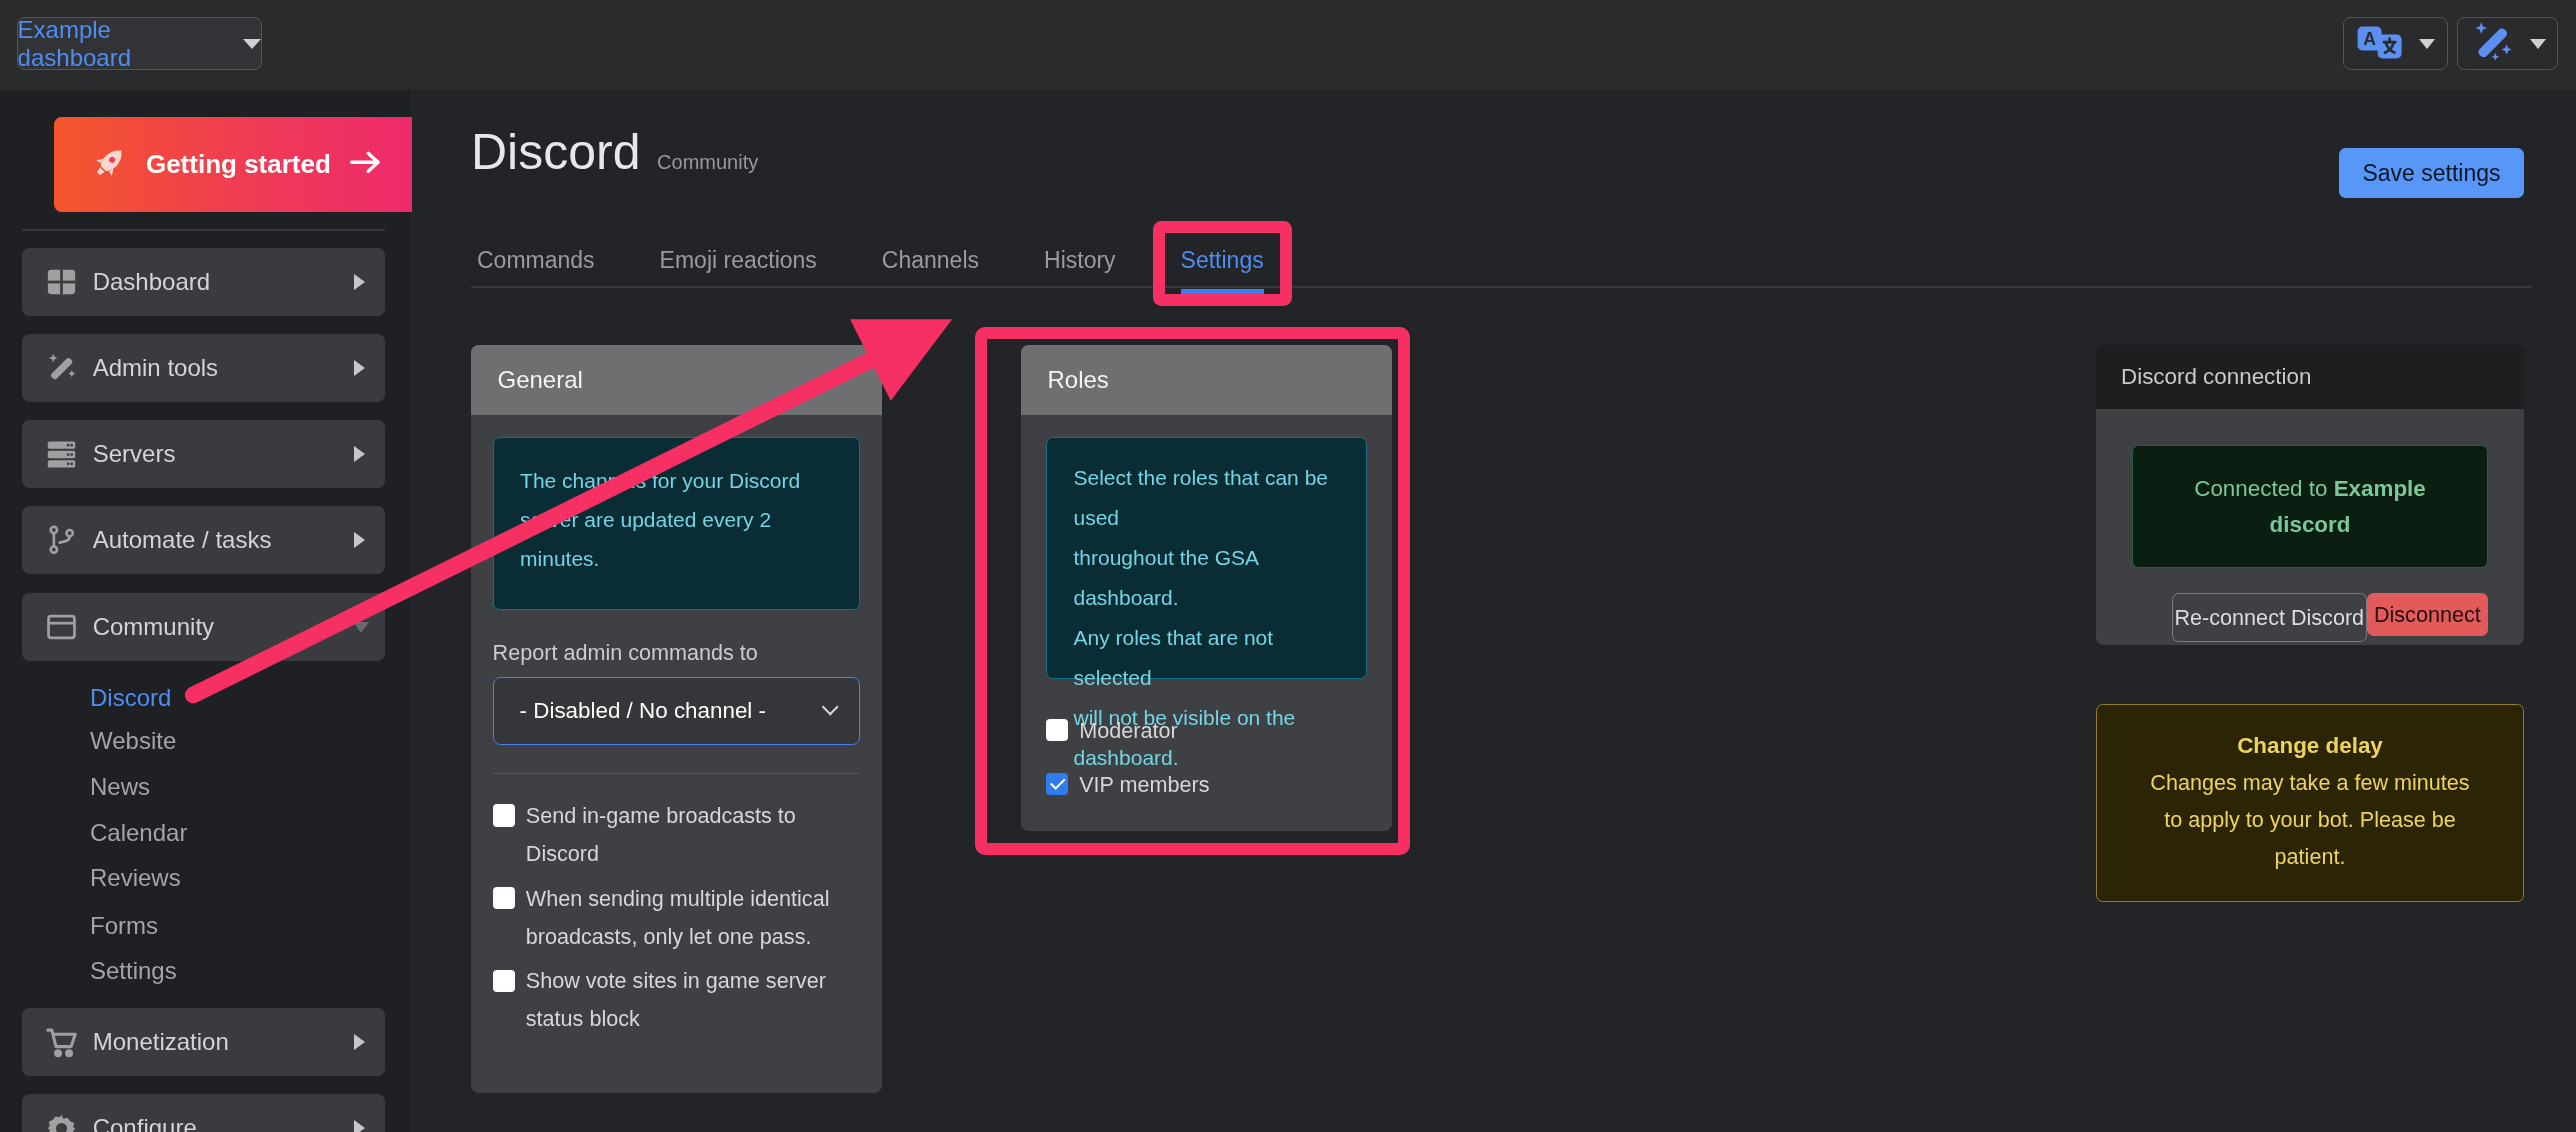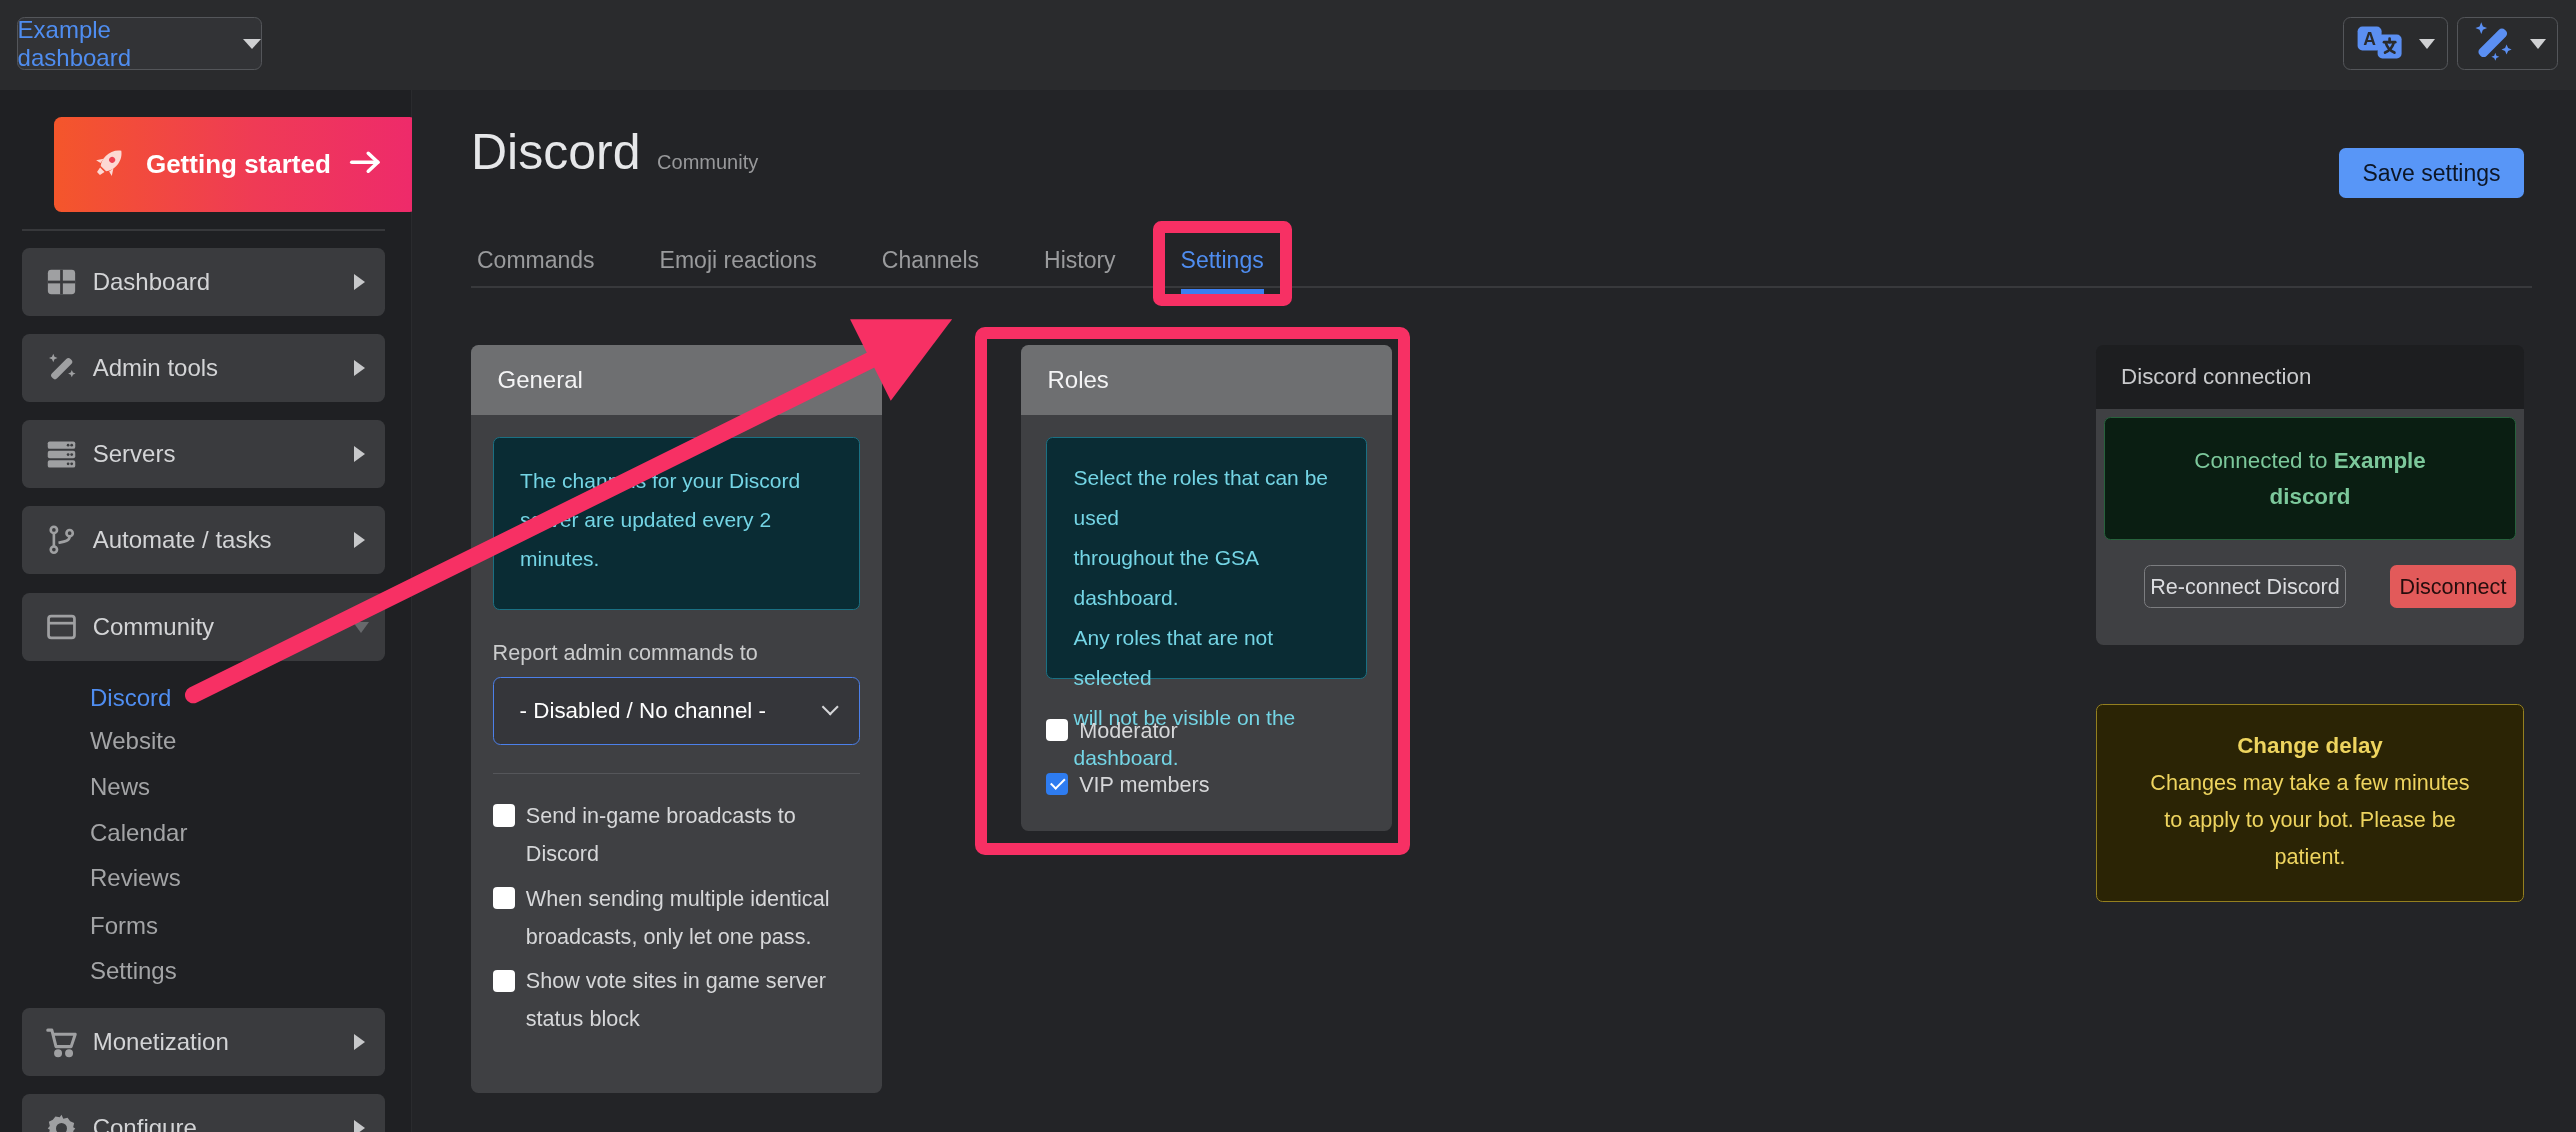--- a/index.html
+++ b/index.html
@@ -82,27 +82,27 @@
   .roles-wrap .panel-body { height:416px; padding:21.6px 25px; }
   .roles-wrap .info-box { height:242px; line-height:40px; padding:20px 26.5px; }
   .roles-checks { margin-top:35px; }
   .roles-checks .check-row { margin-bottom:21px; }
   .roles-checks .txt { line-height:33px; }
   .roles-checks .checkbox { margin-top:5px; }
 
   
   .right-col { position:absolute; left:1684px; top:255px; width:428px; }
   .panel-conn .panel-head { background:#1d1e20; height:64px; line-height:64px; font-size:22.4px; color:#c9cacc; padding-left:25px; }
-  .panel-conn .panel-body { height:236px; padding:8px; }
+  .panel-conn .panel-body { height:236px; padding:36px; }
   .green-box { height:123px; background:#0a1e12; border:1.7px solid #27623c; border-radius:6.6px;
     display:flex; flex-direction:column; align-items:center; justify-content:center;
     font-size:22.4px; line-height:36px; color:#7cc89b; }
   .green-box b { font-weight:bold; }
   .conn-buttons { margin-top:25px; display:flex; justify-content:space-between; }
-  .btn-outline { width:202px; height:43px; background:transparent; border:1.7px solid #7c7d80; border-radius:6.6px;
+  .btn-outline { width:202px; height:49px; background:transparent; border:1.7px solid #7c7d80; border-radius:6.6px;
     font-size:21.6px; color:#dcdde0; display:flex; align-items:center; justify-content:center; cursor:pointer; font-family:inherit;margin-left:40px; }
   .btn-danger { width:126px; height:43px; background:#e25a5a; border:none; border-radius:6.6px;
     font-size:21.6px; color:#250d0d; display:flex; align-items:center; justify-content:center; cursor:pointer; font-family:inherit; }
   .delay-box { margin-top:59px; height:198px; background:#2b2405; border:1.7px solid #94801f; border-radius:6.6px;
     padding:21.6px 26.5px; color:#eed45f;text-align:center; }
   .delay-box .ttl { font-size:22.4px; font-weight:bold; line-height:37px; }
   .delay-box .bdy { font-size:21.6px; line-height:37px; white-space:pre-line; }
 
   
   .anno-box { position:absolute; border:12.4px solid #f73064; border-radius:10px; pointer-events:none; z-index:30; }

